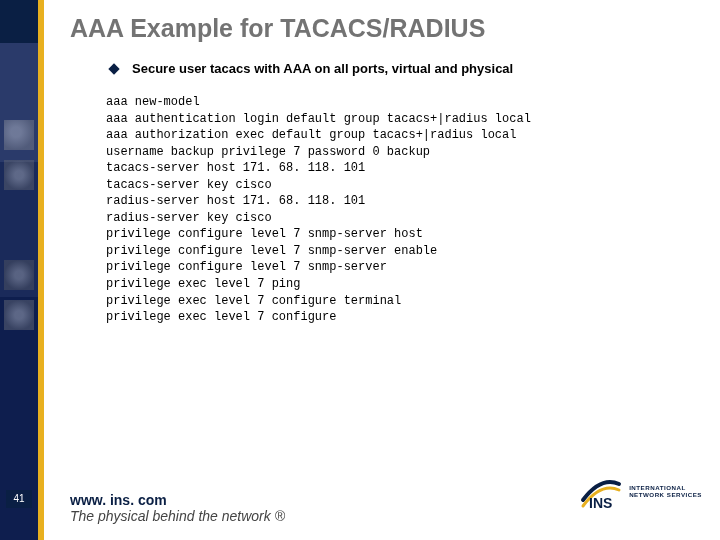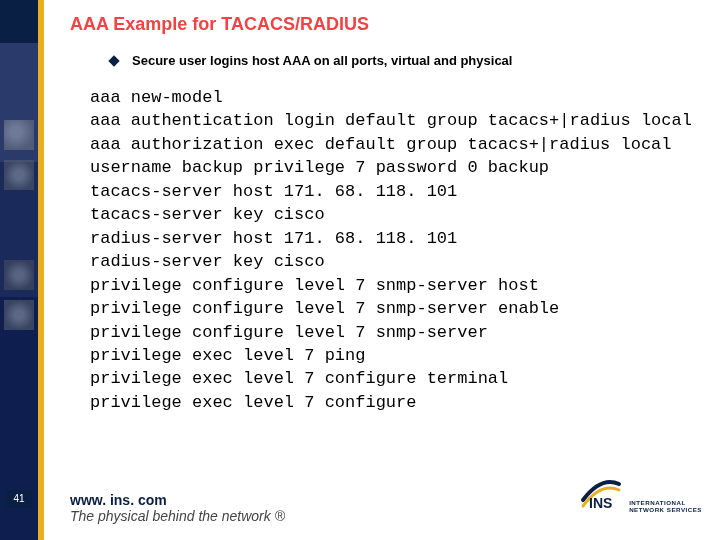--- a/index.html
+++ b/index.html
@@ -73,23 +73,23 @@
   }
 
   
   .content {
     position: absolute;
     left: 70px;
     top: 14px;
     width: 630px;
   }
   .title {
-    font-size: 18px;
+    font-size: 25px;
     font-weight: bold;
-    color: #ef4444;
+    color: #737373;
     margin-bottom: 18px;
   }
   .bullet-row {
     display: flex;
     align-items: flex-start;
     margin-left: 40px;
     margin-bottom: 18px;
   }
   .bullet-mark {
     width: 8px;
@@ -99,23 +99,23 @@
     margin-top: 4px;
     margin-right: 14px;
     flex: 0 0 auto;
   }
   .bullet-text {
     font-size: 13px;
     font-weight: bold;
     color: #000;
   }
   .code {
-    margin-left: 20px;
+    margin-left: 36px;
     font-family: "Courier New", Courier, monospace;
-    font-size: 17px;
+    font-size: 12px;
     line-height: 1.38;
     white-space: pre;
     color: #000;
   }
 
   
   .footer {
     position: absolute;
     left: 70px;
     top: 492px;
@@ -124,21 +124,21 @@
   }
   .footer .line1 { font-weight: bold; }
   .footer .line2 { color: #444; font-style: italic; }
 
   
   .logo {
     position: absolute;
     right: 18px;
     bottom: 26px;
     display: flex;
-    align-items: flex-end;
+    align-items: center;
     gap: 6px;
   }
   .logo-mark {
     width: 44px;
     height: 44px;
     position: relative;
   }
   .logo-text {
     display: flex;
     flex-direction: column;
@@ -161,21 +161,21 @@
   <div class="deco d3"></div>
   <div class="deco d4"></div>
   <div class="pagenum-box">41</div>
 </div>
 
 <div class="content">
   <div class="title">AAA Example for TACACS/RADIUS</div>
 
   <div class="bullet-row">
     <div class="bullet-mark"></div>
-    <div class="bullet-text">Secure user logins host AAA on all ports, virtual and physical</div>
+    <div class="bullet-text">Secure user tacacs with AAA on all ports, virtual and physical</div>
   </div>
 
   <div class="code" id="code-block">aaa new-model
 aaa authentication login default group tacacs+|radius local
 aaa authorization exec default group tacacs+|radius local
 username backup privilege 7 password 0 backup
 tacacs-server host 171. 68. 118. 101
 tacacs-server key cisco
 radius-server host 171. 68. 118. 101
 radius-server key cisco

